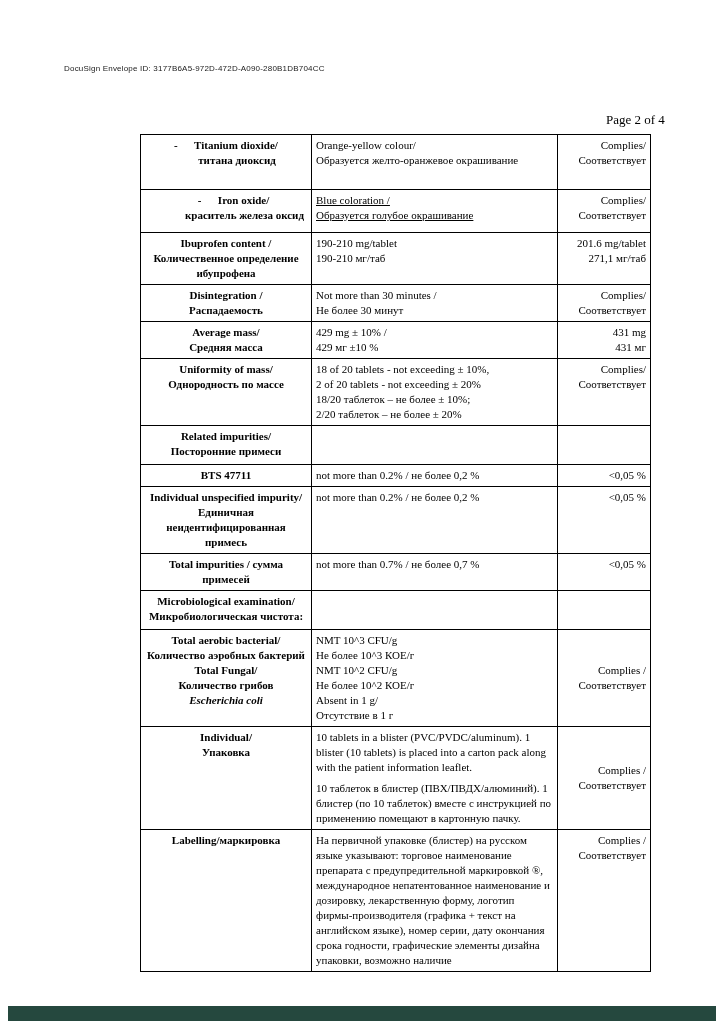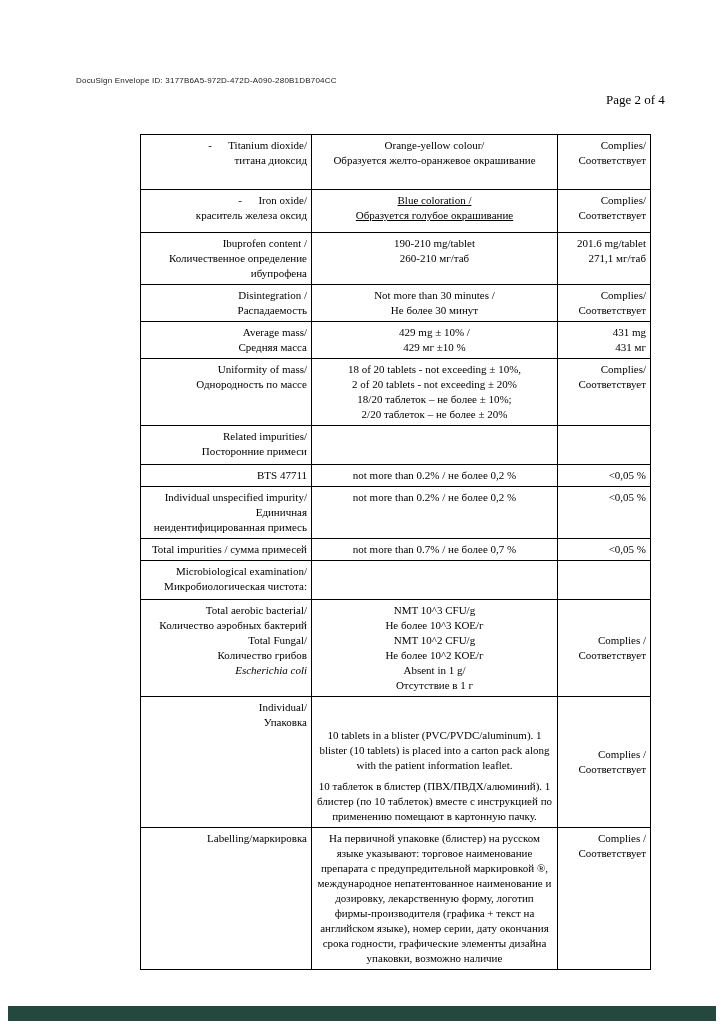--- a/index.html
+++ b/index.html
@@ -3,43 +3,43 @@
 <meta charset="utf-8">
 <style>
   html,body { margin:0; padding:0; }
   body {
     width:724px; height:1024px; position:relative;
     background:#ffffff; color:#000;
     font-family:"Liberation Serif", serif;
     overflow:hidden;
   }
   .docusign {
-    position:absolute; top:76px; left:64px;
+    position:absolute; top:64px; left:64px;
     font-family:"Liberation Sans", sans-serif;
-    font-size:8px; letter-spacing:0.2px; color:#1a1a1a;margin-left:12px;
+    font-size:8px; letter-spacing:0.2px; color:#1a1a1a;
   }
   .pagenum {
-    position:absolute; top:92px; left:606px;
+    position:absolute; top:112px; left:606px;
     font-size:13px; color:#000;
   }
   table.spec {
     position:absolute; top:134px; left:140px;
     border-collapse:collapse; table-layout:fixed; width:507px;
   }
   table.spec td {
     border:1px solid #000;
     vertical-align:top;
     padding:3px 4px;
     font-size:11px; line-height:15px;
     overflow:hidden;
   }
-  td.c1 { width:162px; font-weight:normal; text-align:right; white-space:pre-wrap; }
-  td.c2 { width:237px; text-align:center; }
+  td.c1 { width:162px; font-weight:bold; text-align:center; white-space:pre-wrap; }
+  td.c2 { width:237px; text-align:left; }
   td.c3 { width:84px;  text-align:right; }
-  td .para { margin-bottom:6px;margin-top:28px; }
+  td .para { margin-bottom:6px; }
   .footer-bar {
     position:absolute; left:8px; right:8px; bottom:3px; height:15px;
   }
 </style>
 </head>
 <body>
 
 <div class="docusign">DocuSign Envelope ID: 3177B6A5-972D-472D-A090-280B1DB704CC</div>
 <div class="pagenum">Page 2 of 4</div>
 
@@ -64,21 +64,21 @@
         </td>
         <td class="c3" style="height: 36px;">
           <div>Complies/</div>
           <div>Соответствует</div>
         </td>
       </tr>
       <tr>
         <td class="c1" style="height: 42px;"><div>Ibuprofen content /</div><div>Количественное определение</div><div>ибупрофена</div></td>
         <td class="c2" style="height: 42px;">
           <div>190-210 mg/tablet</div>
-          <div>260-210 мг/таб</div>
+          <div>190-210 мг/таб</div>
         </td>
         <td class="c3" style="height: 42px;">
           <div>201.6 mg/tablet</div>
           <div>271,1 мг/таб</div>
         </td>
       </tr>
       <tr>
         <td class="c1"><div>Disintegration /</div><div>Распадаемость</div></td>
         <td class="c2">
           <div>Not more than 30 minutes /</div>

